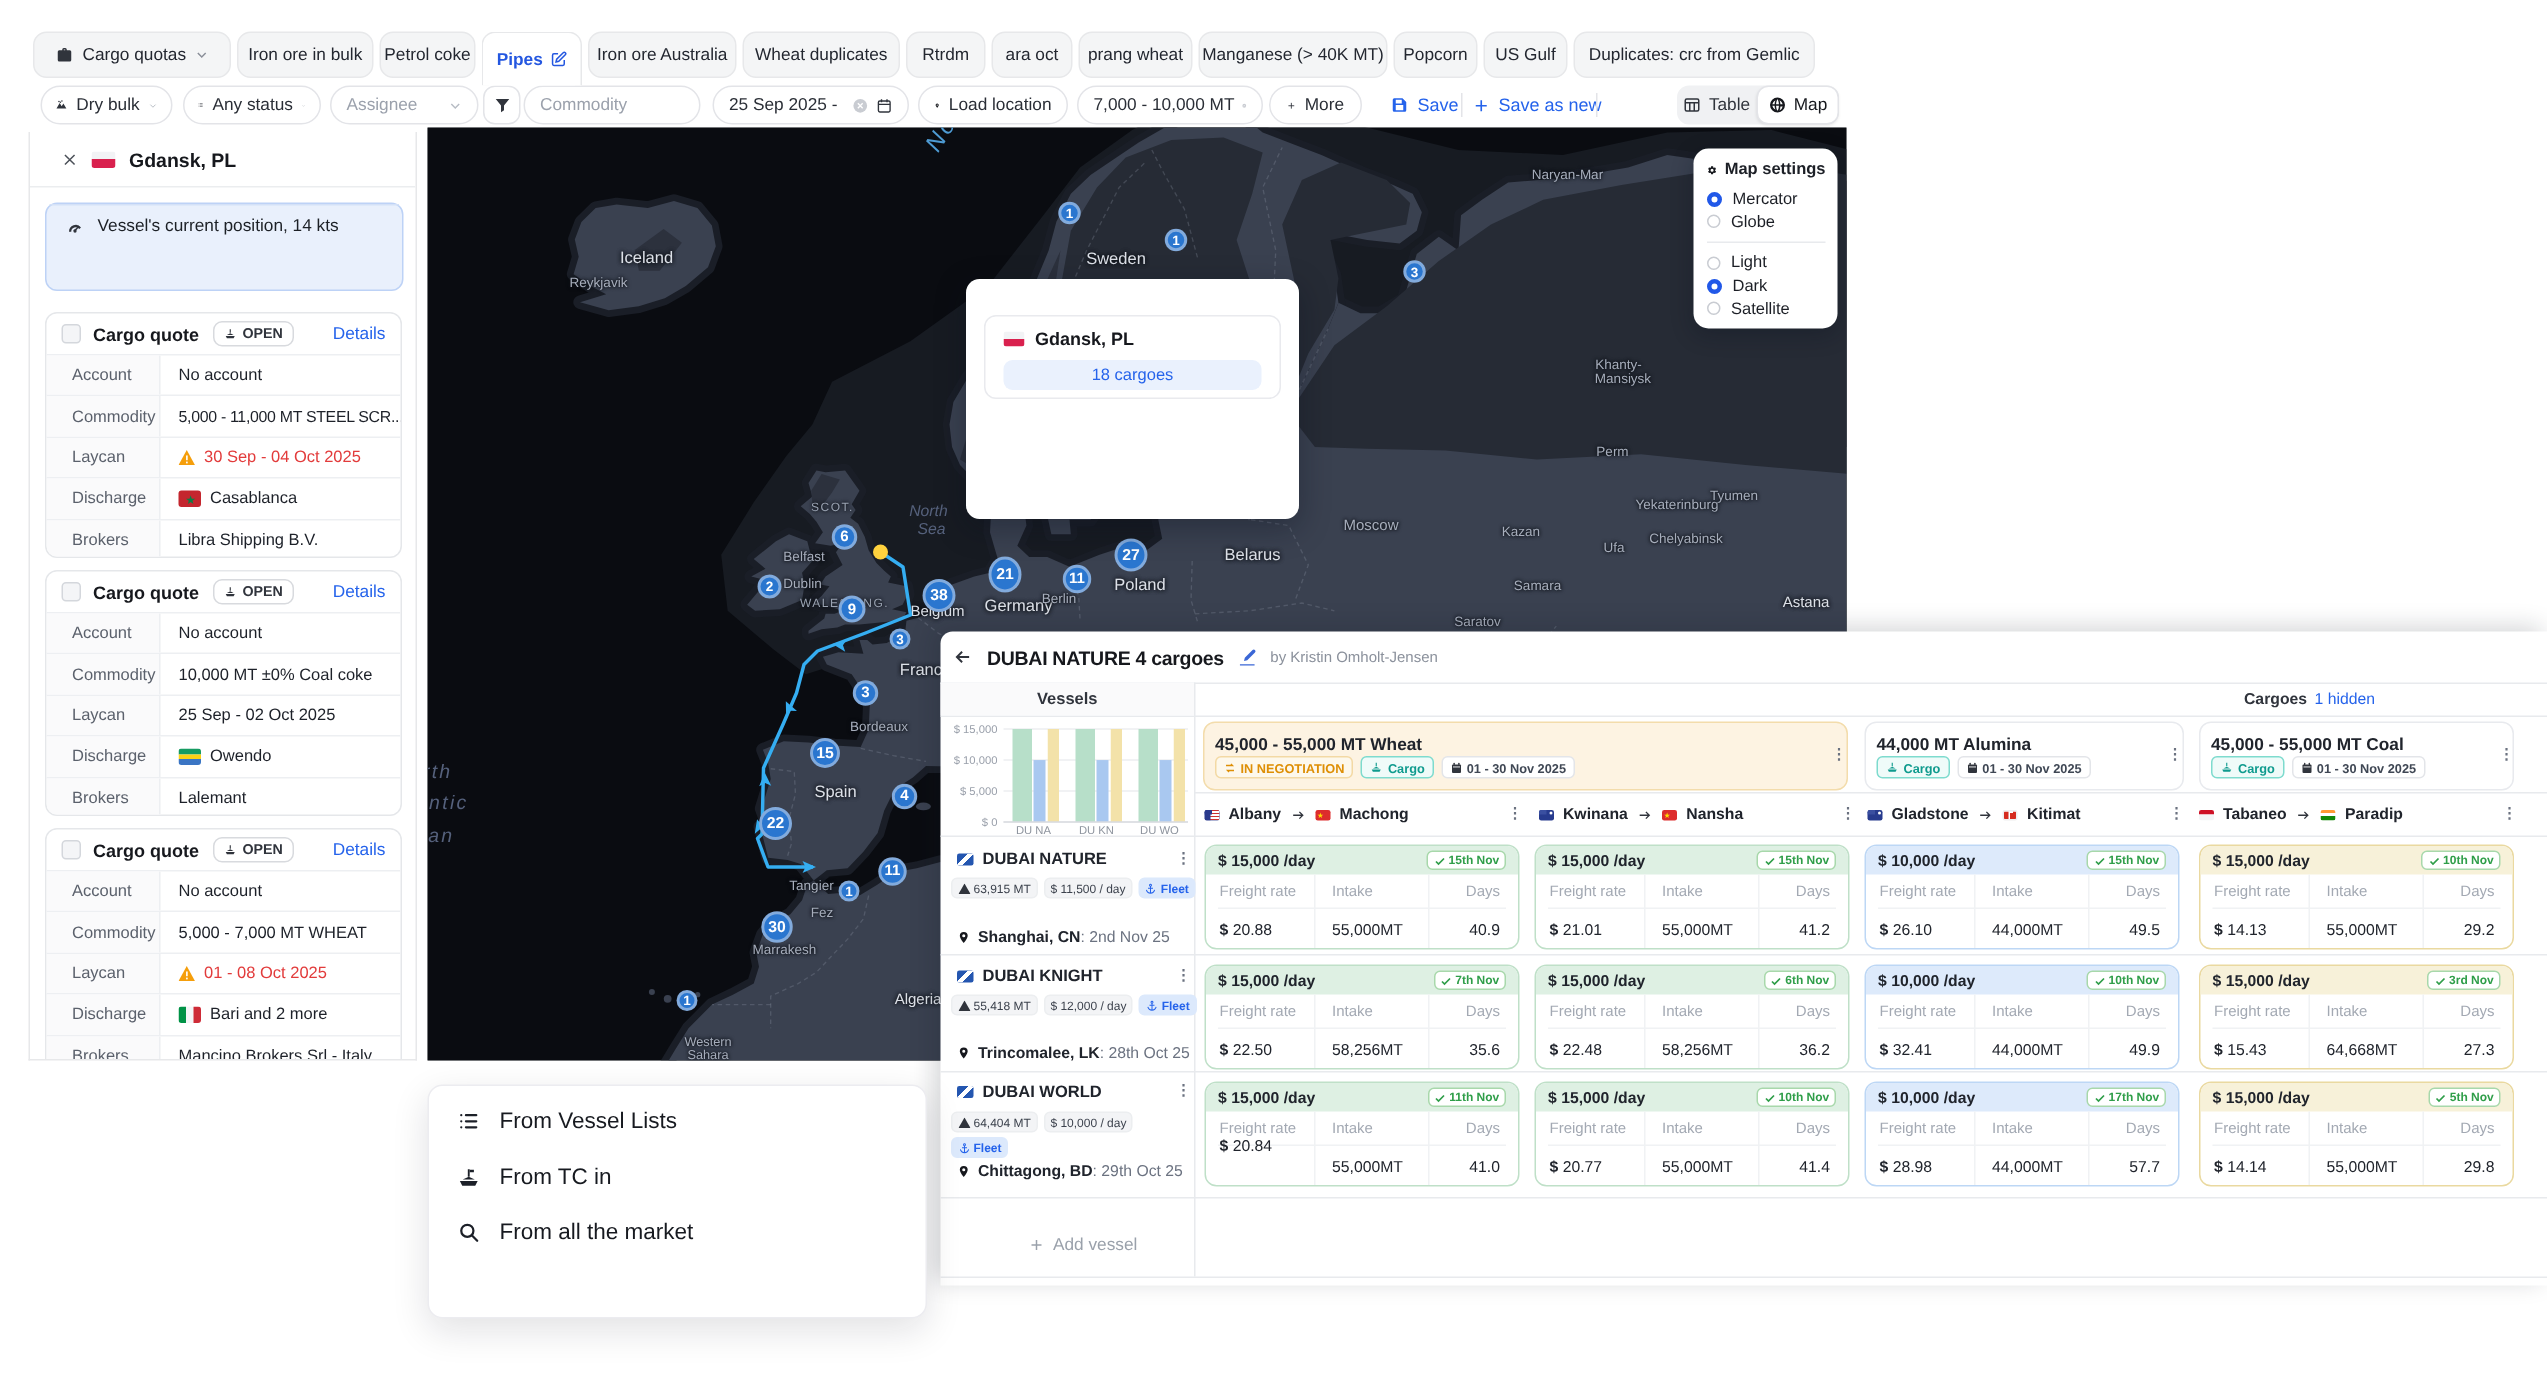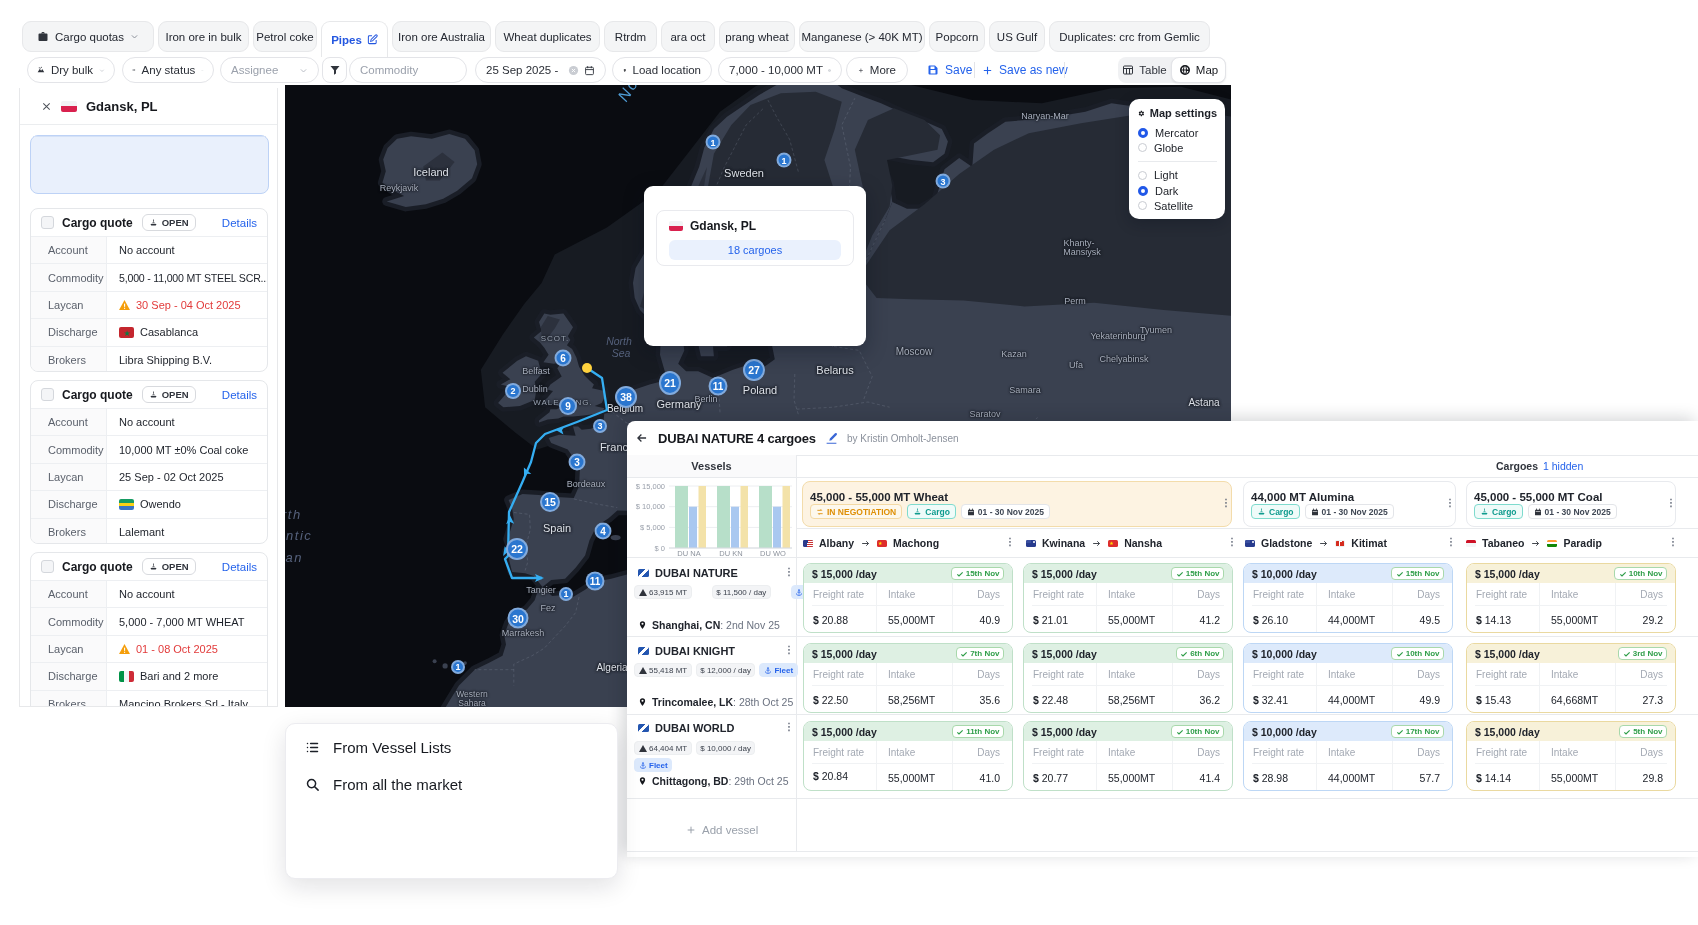--- a/index.html
+++ b/index.html
@@ -354,20 +354,28 @@
         <path d="M5 5l14 14M19 5L5 19"></path>
       </svg>
     <div class="flg" style="width:16px;height:11px">
         <div style="height:50%;background:#f2f3f5"></div>
         <div style="height:50%;background:#d9214e"></div>
       </div>
     <span style="font-size:13px;font-weight:700;color:#16181d">Gdansk, PL</span>
   </div>
   <div style="position:absolute;left:10px;top:47px;width:239px;height:59px;background:#e9f0fc;border:1px solid #bdd2f6;border-radius:8px">
     <div style="height:1px;background:#d4e1f7;margin:0 2px"></div>
+    <div class="flex" style="height:28px;padding-left:13px;gap:9px;font-size:11.5px;color:#1c2026">
+      <svg width="12" height="12" viewBox="0 0 24 24" fill="#30343c">
+          <path d="M4 19a9 9 0 0 1 16-5.7l-2.3 1.9A6 6 0 0 0 7 19H4z"></path>
+          <path d="M12 19l6-7-1.2-1L10 17.5z"></path>
+          <circle cx="12" cy="18" r="2.2"></circle>
+        </svg>
+      <span>Vessel's current position, 14 kts</span>
+    </div>
   </div>
 
   <div class="scard" style="top:120px">
     <div class="cqhead">
         <span class="cb"></span>
         <b>Cargo quote</b>
       <span class="openb" style="margin-left:9px">
       <svg width="9" height="9" viewBox="0 0 24 24" fill="#30343c">
             <path d="M4 16h16l-2 4H6l-2-4zm2-2l6-3 6 3H6zm5-10h2v6h-2z"></path>
           </svg>OPEN</span>
@@ -636,21 +644,21 @@
       <span class="rname">Paradip</span>
     </div>
     <div class="abs dots" style="left:1041px;top:115px">⋮</div>
     <div class="abs flex" style="left:11px;top:145px;height:14px;gap:6px">
       <span class="rflag" style="width:11px;height:8px;background:#2456b0">
         <span style="position:absolute;left:0;top:0;width:11px;height:8px;background:linear-gradient(135deg,transparent 40%,#fff 40%,#fff 60%,transparent 60%)"></span>
       </span>
       <span style="font-size:11px;font-weight:700;color:#20242c">DUBAI NATURE</span>
     </div>
     <div class="abs dots" style="left:157px;top:145px">⋮</div>
-    <div class="abs flex" style="left:7px;top:164px;gap:20px">
+    <div class="abs flex" style="left:7px;top:164px;gap:4px">
       <span class="vbadge"><svg width="8" height="7" viewBox="0 0 24 21" fill="#30343c">
           <path d="M12 0l12 21H0z"></path>
         </svg>63,915 MT</span>
       <span class="vbadge">$ 11,500 / day</span>
       <span class="vbadge fleet"><svg width="8" height="9" viewBox="0 0 24 24" fill="#2563eb">
           <path d="M12 2a3 3 0 0 1 1 5.8V10h4v2h-4v7.7c3-.5 5.4-2.6 6.4-5.7l1.9.7A10 10 0 0 1 12 22 10 10 0 0 1 2.7 14.7l1.9-.7c1 3.1 3.4 5.2 6.4 5.7V12H7v-2h4V7.8A3 3 0 0 1 12 2zm0 2a1 1 0 1 0 0 2 1 1 0 0 0 0-2z"></path>
         </svg>Fleet</span>
     </div>
     <div class="abs flex" style="left:11px;top:198px;height:12px;gap:5px">
       <svg width="9" height="10" viewBox="0 0 24 24" fill="#16181d">
@@ -747,21 +755,21 @@
         <span class="okbadge"><svg width="8" height="8" viewBox="0 0 24 24" fill="none" stroke="#2f9e49" stroke-width="3.5">
             <path d="M4 13l5 5L20 7"></path>
           </svg>11th Nov</span>
       </div>
       <div style="position:absolute;left:9px;top:25px;font-size:10px;color:#a3a9b3">Freight rate</div>
       <div style="position:absolute;left:84px;top:25px;font-size:10px;color:#a3a9b3">Intake</div>
       <div style="position:absolute;right:12px;top:25px;font-size:10px;color:#a3a9b3">Days</div>
       <div style="position:absolute;left:8px;right:8px;top:41px;height:1px;background:#f0f2f4"></div>
       <div style="position:absolute;left:72px;top:19px;bottom:0;width:1px;background:#f0f2f4"></div>
       <div style="position:absolute;left:148px;top:19px;bottom:0;width:1px;background:#f0f2f4"></div>
-      <div style="position:absolute;left:9px;top:48px;font-size:10.5px;color:#20242c"><b>$</b> 20.84</div>
+      <div style="position:absolute;left:9px;top:36px;font-size:10.5px;color:#20242c"><b>$</b> 20.84</div>
       <div style="position:absolute;left:84px;top:50px;font-size:10.5px;color:#20242c">55,000MT</div>
       <div style="position:absolute;right:12px;top:50px;font-size:10.5px;color:#20242c">41.0</div>
     </div>
     <div class="cell" style="left:396px;top:142px;width:210px;height:70px;border:1px solid #bfe0c8">
       <div class="cellhead" style="background:#def0e3">
         <span>$ 15,000 /day</span>
         <span class="okbadge"><svg width="8" height="8" viewBox="0 0 24 24" fill="none" stroke="#2f9e49" stroke-width="3.5">
             <path d="M4 13l5 5L20 7"></path>
           </svg>15th Nov</span>
       </div>
@@ -914,19 +922,28 @@
 </div>
 
 <div id="menu">
 <div class="mitem">
   <svg width="15" height="15" viewBox="0 0 24 24" fill="none" stroke="#1c2028" stroke-width="2.4">
         <path d="M4 5.5h.01M4 12h.01M4 18.5h.01M9 5.5h11M9 12h11M9 18.5h11" stroke-linecap="round"></path>
       </svg>
   <span>From Vessel Lists</span>
 </div>
 <div class="mitem">
+  <svg width="15" height="15" viewBox="0 0 24 24" fill="#1c2028">
+        <path d="M2.5 16.5h19l-2.6 5h-13.8z"></path>
+        <path d="M5.5 15l6.5-3 6.5 3z"></path>
+        <path d="M11 4h2v8h-2z"></path>
+        <path d="M13 4.5h4.5v2.6H13z"></path>
+      </svg>
+  <span>From TC in</span>
+</div>
+<div class="mitem">
   <svg width="15" height="15" viewBox="0 0 24 24" fill="none" stroke="#1c2028" stroke-width="2.4">
         <circle cx="10.5" cy="10.5" r="6.5"></circle>
         <path d="M15.5 15.5L21 21" stroke-linecap="round"></path>
       </svg>
   <span>From all the market</span>
 </div>
 </div>
 
 </body></html>

